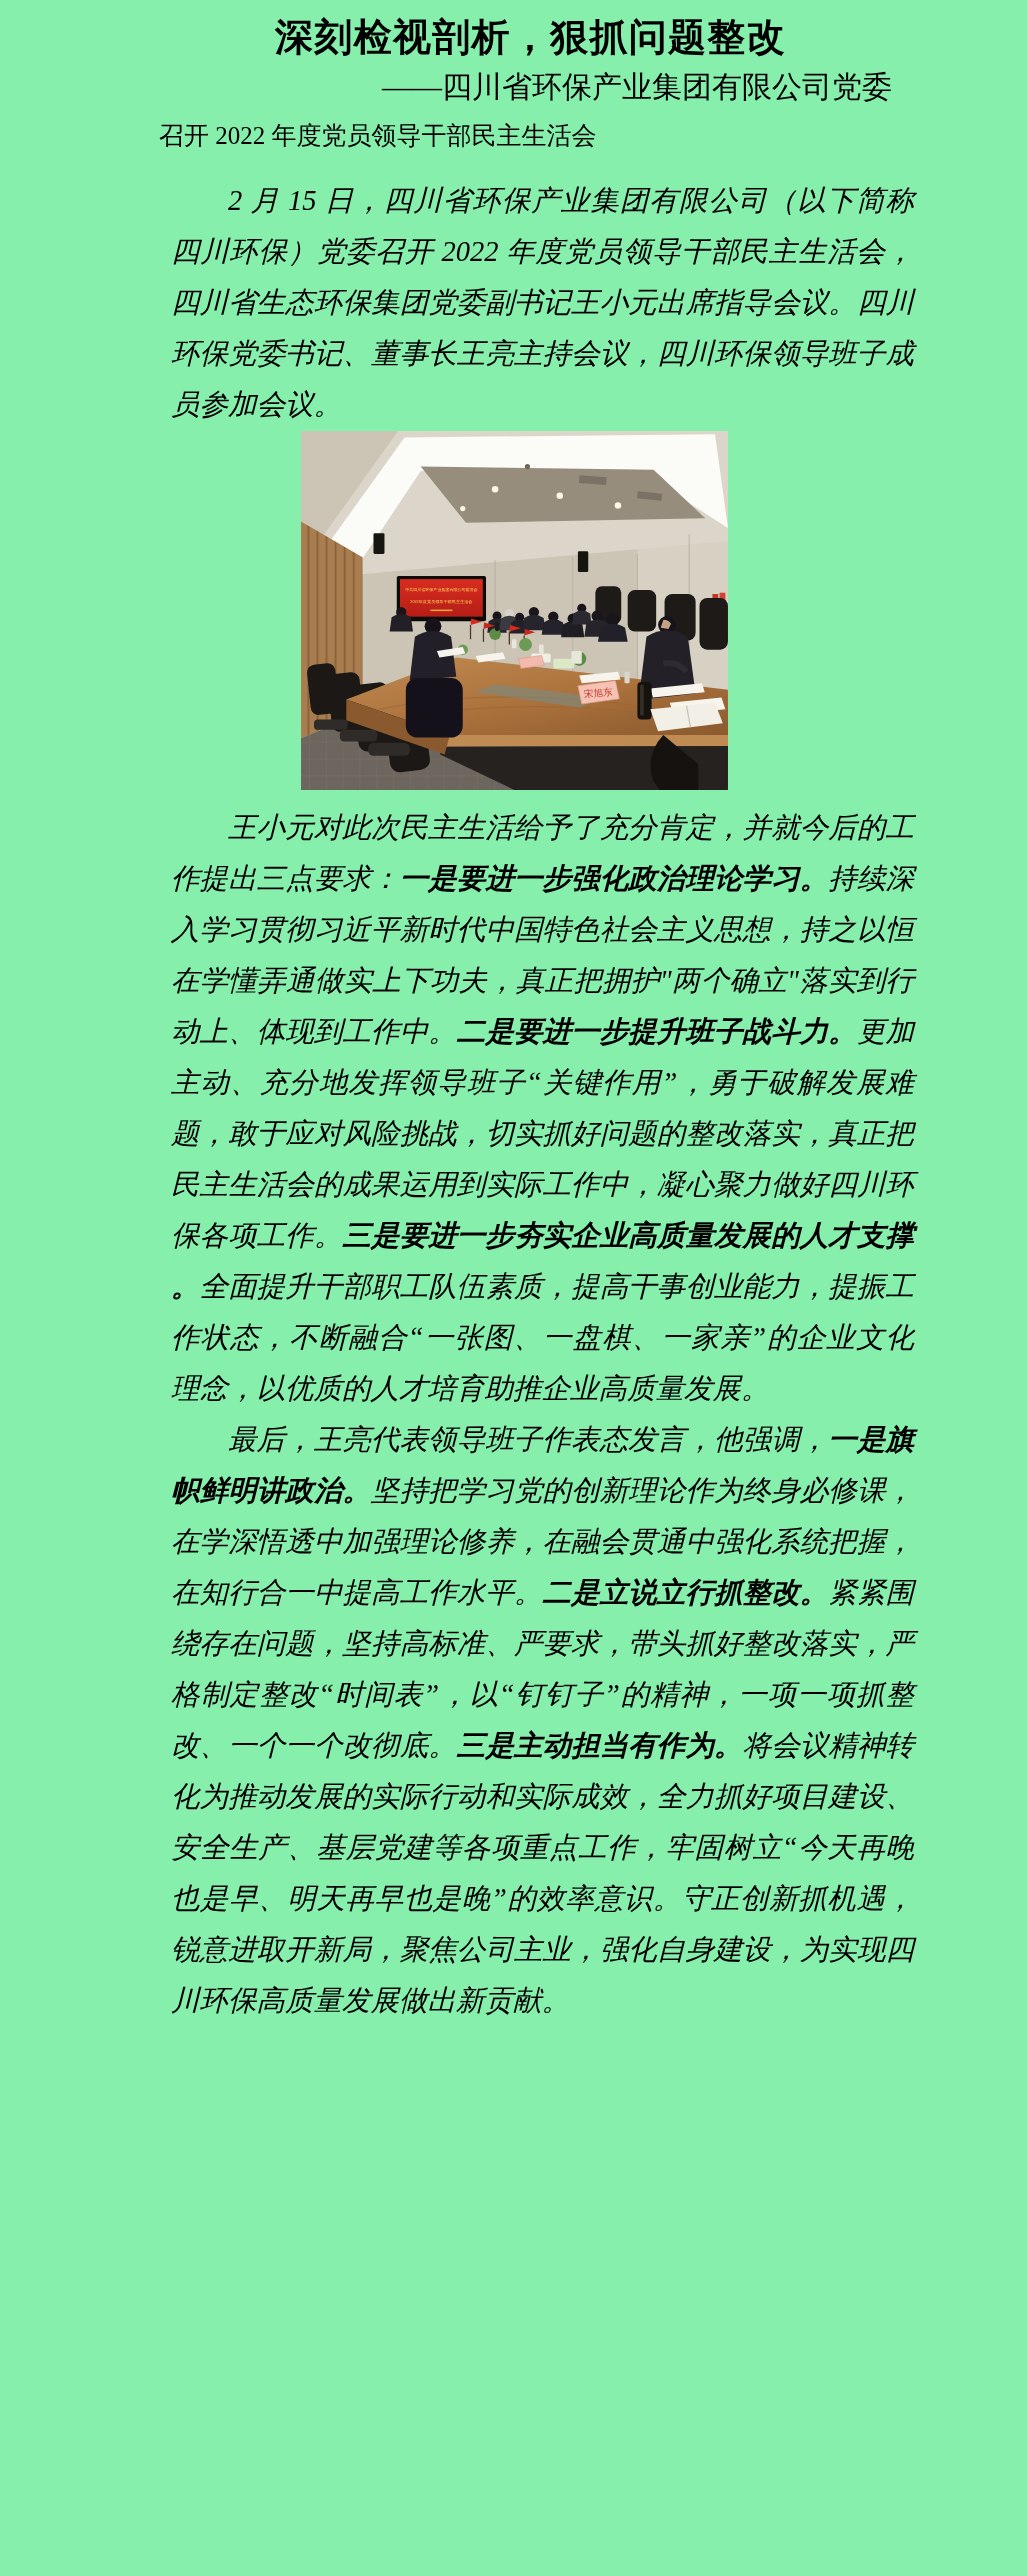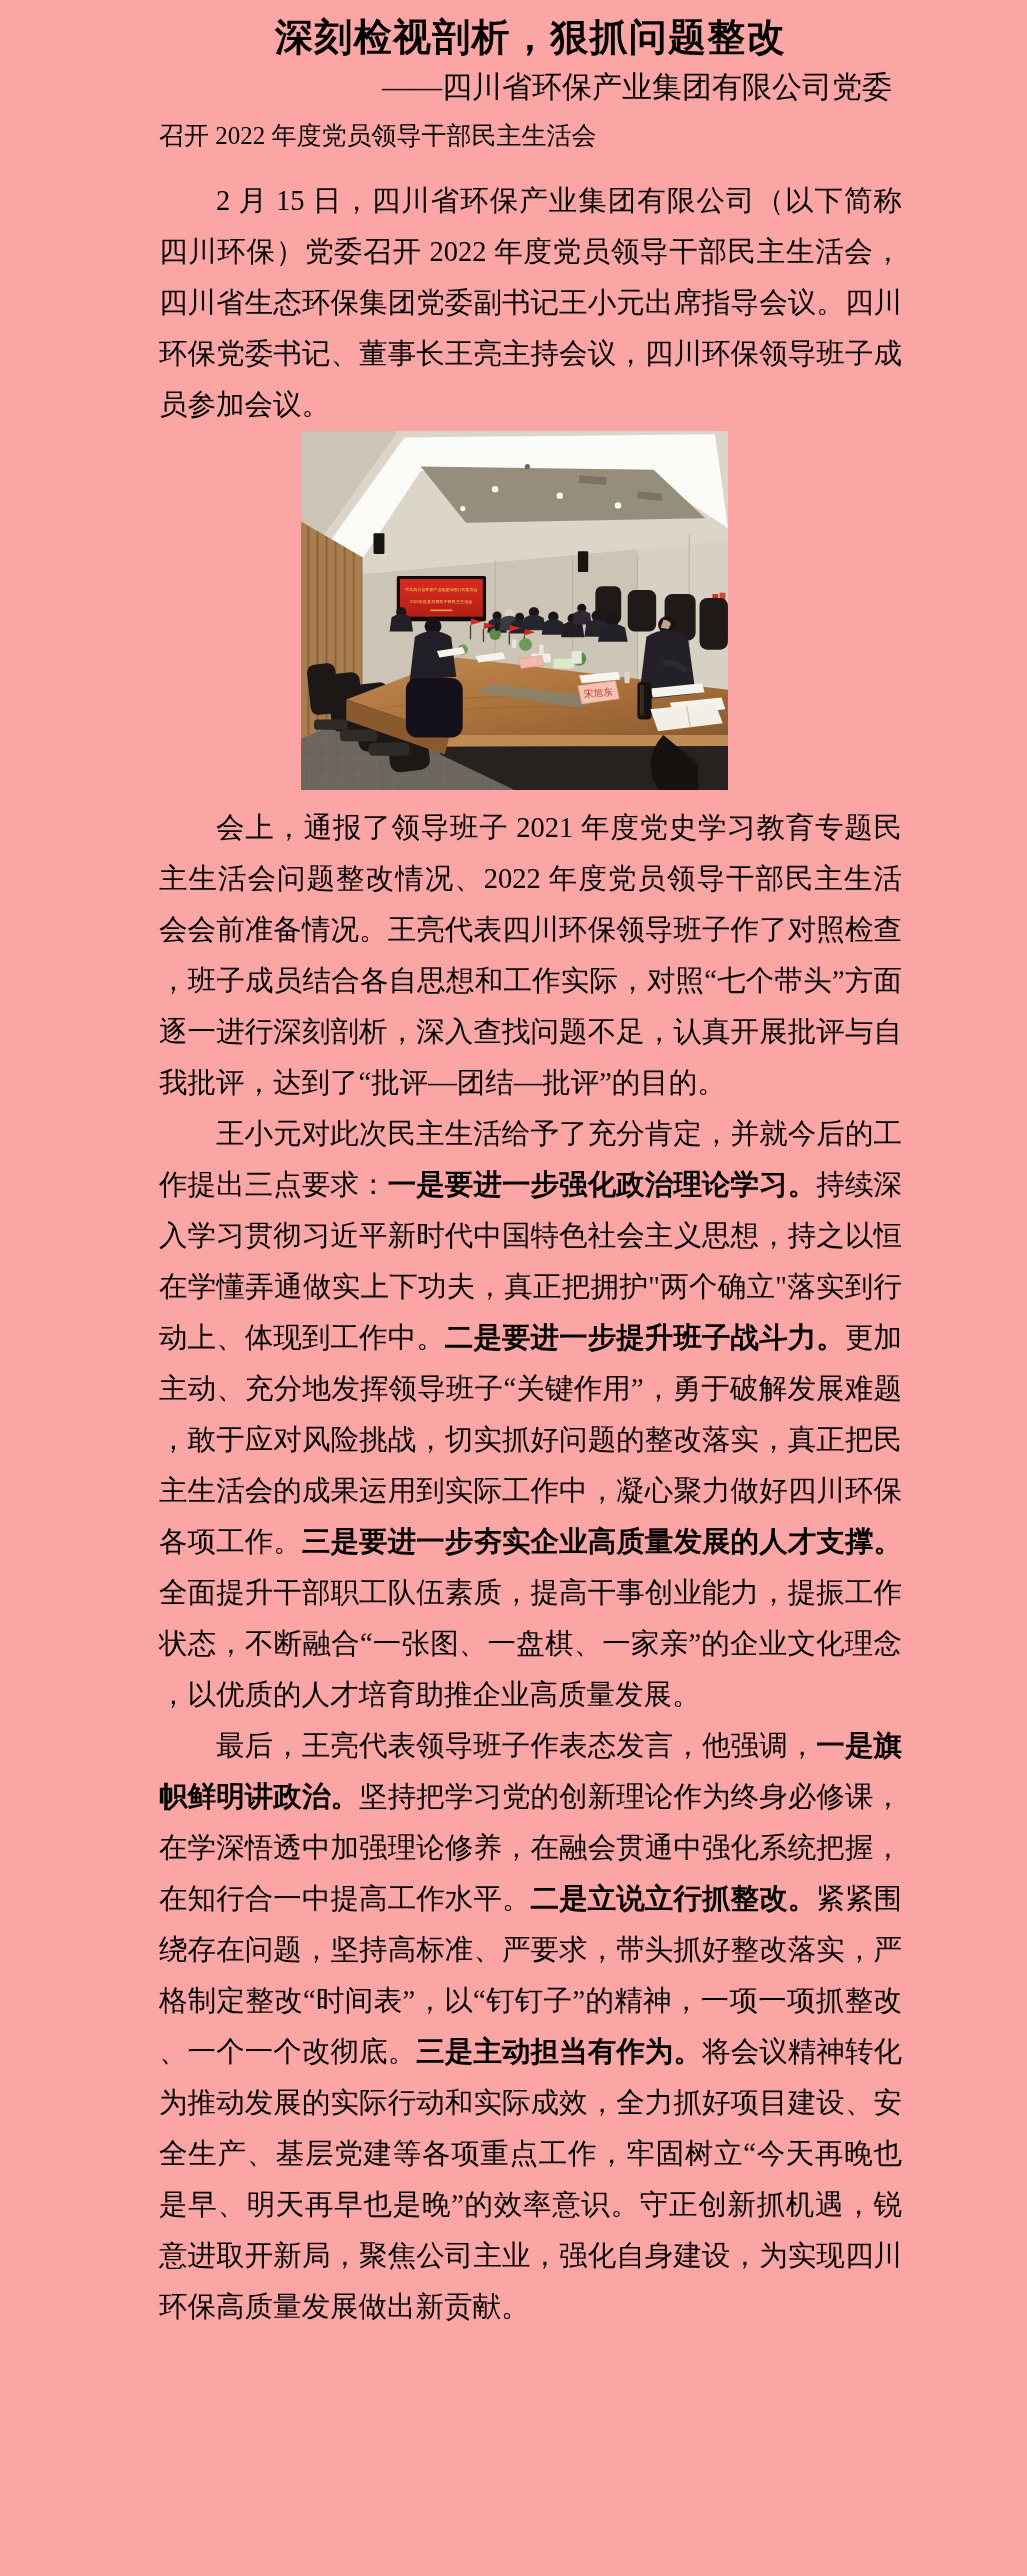--- a/index.html
+++ b/index.html
@@ -1,23 +1,23 @@
 <!DOCTYPE html>
 <html style="font-size:10.4px"><head>
 <meta charset="utf-8">
 <style>
   html,body{margin:0;padding:0;background:#ffffff;}
-  .page{position:relative;width:1028px;height:2576px;background:#fca5a5;overflow:hidden;
+  .page{position:relative;width:1028px;height:2576px;background:#86efac;overflow:hidden;
         font-family:"Liberation Serif","DejaVu Serif",serif;color:#000;}
   .content{position:absolute;left:159px;top:0;width:743px;}
   .doc-title{position:absolute;top:11.7px;left:0;width:743px;text-align:center;
              font-size:38px;font-weight:bold;letter-spacing:1.3px;white-space:nowrap;}
   .subtitle-1{position:absolute;top:67px;left:223px;font-size:30px;white-space:nowrap;}
   .subtitle-2{position:absolute;top:119px;left:0;font-size:25px;white-space:nowrap;}
-  .para-block{position:absolute;left:0;width:743px;}
+  .para-block{position:absolute;left:12px;width:743px;font-style:italic;}
   .pb-1{top:175px;}
   .pb-rest{top:802px;}
   p.body-p{margin:0;font-size:28.5px;line-height:51px;text-align:justify;
            text-indent:57px;word-break:break-all;line-break:anywhere;}
   p.body-p .seg-b{font-weight:bold;}
   .photo-wrap{position:absolute;top:431px;left:142px;width:427px;height:359px;}
   .photo-wrap svg{display:block;}
 </style>
 </head>
 <body>
@@ -237,20 +237,19 @@
           </g>
         </g>
 
         <g>
           <path d="M560 470 q-28 30 -16 70 l10 15 60 0 0 -40 z" fill="#15120f"></path>
         </g>
       </svg>
     </div>
 
     <div class="para-block pb-rest">
-      <p class="body-p"><span>会上，通报了领导班子 2021 年度党史学习教育专题民主生活会问题整改情况、2022 年度党员领导干部民主生活会会前准备情况。王亮代表四川环保领导班子作了对照检查，班子成员结合各自思想和工作实际，对照“七个带头”方面逐一进行深刻剖析，深入查找问题不足，认真开展批评与自我批评，达到了“批评—团结—批评”的目的。</span></p>
       <p class="body-p"><span>王小元对此次民主生活给予了充分肯定，并就今后的工作提出三点要求：</span><span class="seg-b">一是要进一步强化政治理论学习。</span><span>持续深入学习贯彻习近平新时代中国特色社会主义思想，持之以恒在学懂弄通做实上下功夫，真正把拥护"两个确立"落实到行动上、体现到工作中。</span><span class="seg-b">二是要进一步提升班子战斗力。</span><span>更加主动、充分地发挥领导班子“关键作用”，勇于破解发展难题，敢于应对风险挑战，切实抓好问题的整改落实，真正把民主生活会的成果运用到实际工作中，凝心聚力做好四川环保各项工作。</span><span class="seg-b">三是要进一步夯实企业高质量发展的人才支撑。</span><span>全面提升干部职工队伍素质，提高干事创业能力，提振工作状态，不断融合“一张图、一盘棋、一家亲”的企业文化理念，以优质的人才培育助推企业高质量发展。</span></p>
       <p class="body-p"><span>最后，王亮代表领导班子作表态发言，他强调，</span><span class="seg-b">一是旗帜鲜明讲政治。</span><span>坚持把学习党的创新理论作为终身必修课，在学深悟透中加强理论修养，在融会贯通中强化系统把握，在知行合一中提高工作水平。</span><span class="seg-b">二是立说立行抓整改。</span><span>紧紧围绕存在问题，坚持高标准、严要求，带头抓好整改落实，严格制定整改“时间表”，以“钉钉子”的精神，一项一项抓整改、一个一个改彻底。</span><span class="seg-b">三是主动担当有作为。</span><span>将会议精神转化为推动发展的实际行动和实际成效，全力抓好项目建设、安全生产、基层党建等各项重点工作，牢固树立“今天再晚也是早、明天再早也是晚”的效率意识。守正创新抓机遇，锐意进取开新局，聚焦公司主业，强化自身建设，为实现四川环保高质量发展做出新贡献。</span></p>
     </div>
 
   </div>
 </div>
 
 
 </body></html>

